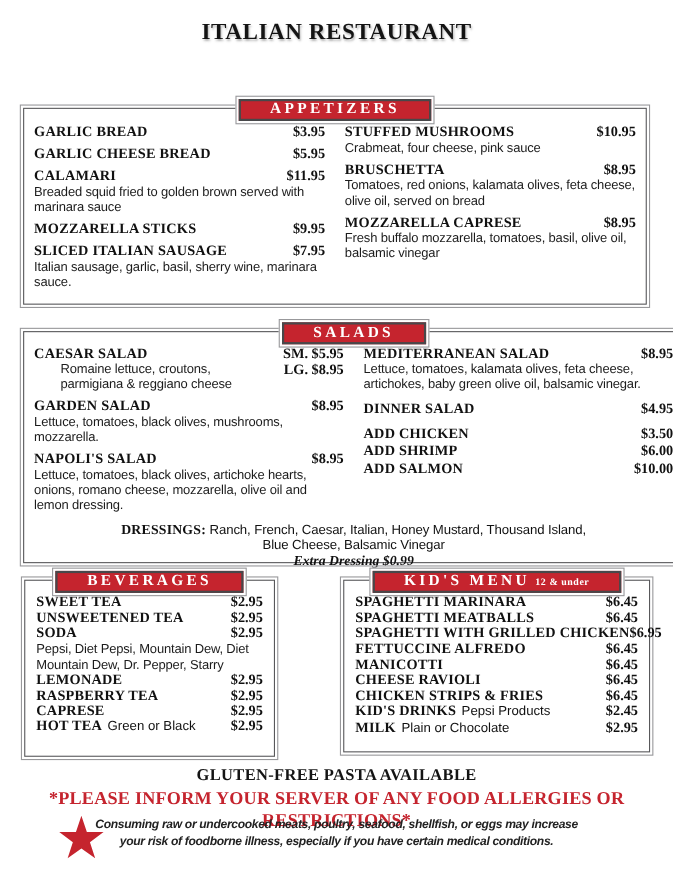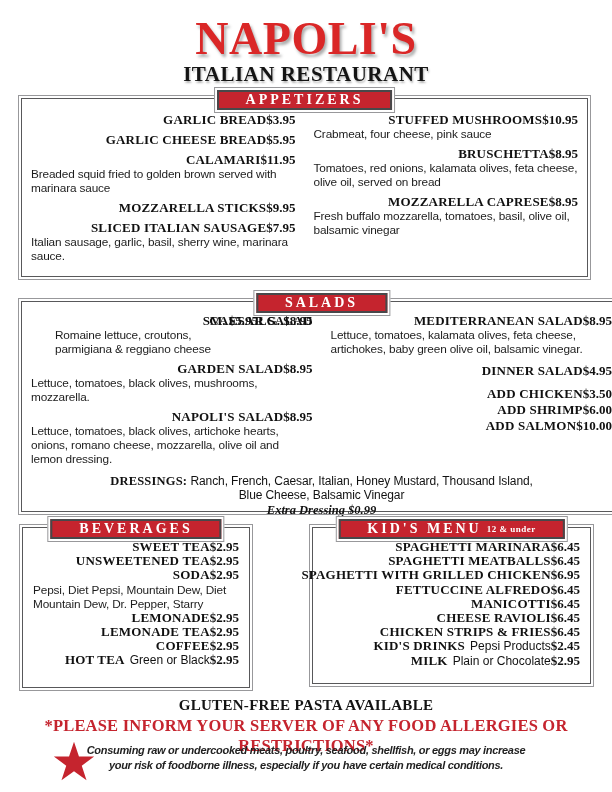--- a/index.html
+++ b/index.html
@@ -33,27 +33,27 @@
     background:#c5242e; border:2px solid #48484a; color:#fff;
     height:20px; display:flex; align-items:center; justify-content:center;
     font-size:14px; letter-spacing:3px; padding:0 27px; font-weight:bold;
   }
   .banner-note { font-size:9px; letter-spacing:0.5px; margin-left:5px; }
 
   .cols { display:flex; gap:18px; padding:13px 9px 0 9px; }
   .col { flex:1; min-width:0; }
 
   .item { position:relative; margin-bottom:5px; }
-  .row { display:flex; justify-content:flex-end; align-items:baseline; }
+  .row { display:flex; justify-content:space-between; align-items:baseline; }
   .row-left { display:flex; align-items:baseline; min-width:0; }
   .nm { font-weight:bold; font-size:13px; line-height:15px; letter-spacing:0.2px; white-space:nowrap; }
   .pr { font-weight:bold; font-size:13px; line-height:15px; white-space:nowrap; }
   .note { font-family:"Liberation Sans", sans-serif; font-size:12px; font-weight:normal; margin-left:5px; white-space:nowrap; }
   .desc { font-family:"Liberation Sans", sans-serif; font-size:11.8px; line-height:14px; letter-spacing:-0.15px; color:#1c1c1c; }
-  .price-stack { position:absolute; top:0; right:0; display:flex; flex-direction:row; align-items:flex-end; }
+  .price-stack { position:absolute; top:0; right:0; display:flex; flex-direction:column; align-items:flex-end; }
   .caesar-desc { width:175px;margin-left:24px; }
   .gap-after { margin-bottom:8px; }
   .tight { margin-bottom:1px; }
 
   .dress { text-align:center; margin-top:3px; }
   .dress-line { font-family:"Liberation Sans", sans-serif; font-size:12px; line-height:14px; letter-spacing:-0.1px; }
   .dress-label { font-family:"Liberation Serif", serif; font-weight:bold; font-size:12.5px; letter-spacing:0.2px; }
   .extra { font-style:italic; font-weight:bold; font-size:12.5px; line-height:15px; margin-top:1px; font-family:"Liberation Serif", serif; }
 
   
@@ -76,21 +76,20 @@
     font-size:11px; line-height:15px; letter-spacing:-0.3px; color:#222;
   }
   .star { position:absolute; left:53px; top:740px; width:42px; height:42px; }
 </style>
 </head>
 <body>
 
 <div class="page">
 
   <div class="brand">
-    <div class="brand-title">NAPOLI'S</div>
     <div class="brand-sub">ITALIAN RESTAURANT</div>
   </div>
 
   <div class="box" style="left:21px; top:98px; width:567px; height:179px;">
     <div class="banner">
       <div class="banner-inner">APPETIZERS</div>
     </div>
     <div class="cols">
       <div class="col">
         <div class="item">
@@ -250,27 +249,27 @@
           <div class="desc">Pepsi, Diet Pepsi, Mountain Dew, Diet Mountain Dew, Dr. Pepper, Starry</div>
         </div>
         <div class="item">
           <div class="row">
               <span class="nm">LEMONADE</span>
               <span class="pr">$2.95</span>
             </div>
         </div>
         <div class="item">
           <div class="row">
-              <span class="nm">LEMONADE TEA</span>
-              <span class="pr">$2.95</span>
-            </div>
-        </div>
-        <div class="item">
-          <div class="row">
-              <span class="nm">COFFEE</span>
+              <span class="nm">RASPBERRY TEA</span>
+              <span class="pr">$2.95</span>
+            </div>
+        </div>
+        <div class="item">
+          <div class="row">
+              <span class="nm">CAPRESE</span>
               <span class="pr">$2.95</span>
             </div>
         </div>
         <div class="item">
           <div class="row">
             <span class="row-left">
                 <span class="nm">HOT TEA</span>
                 <span class="note">Green or Black</span>
               </span>
             <span class="pr">$2.95</span>

